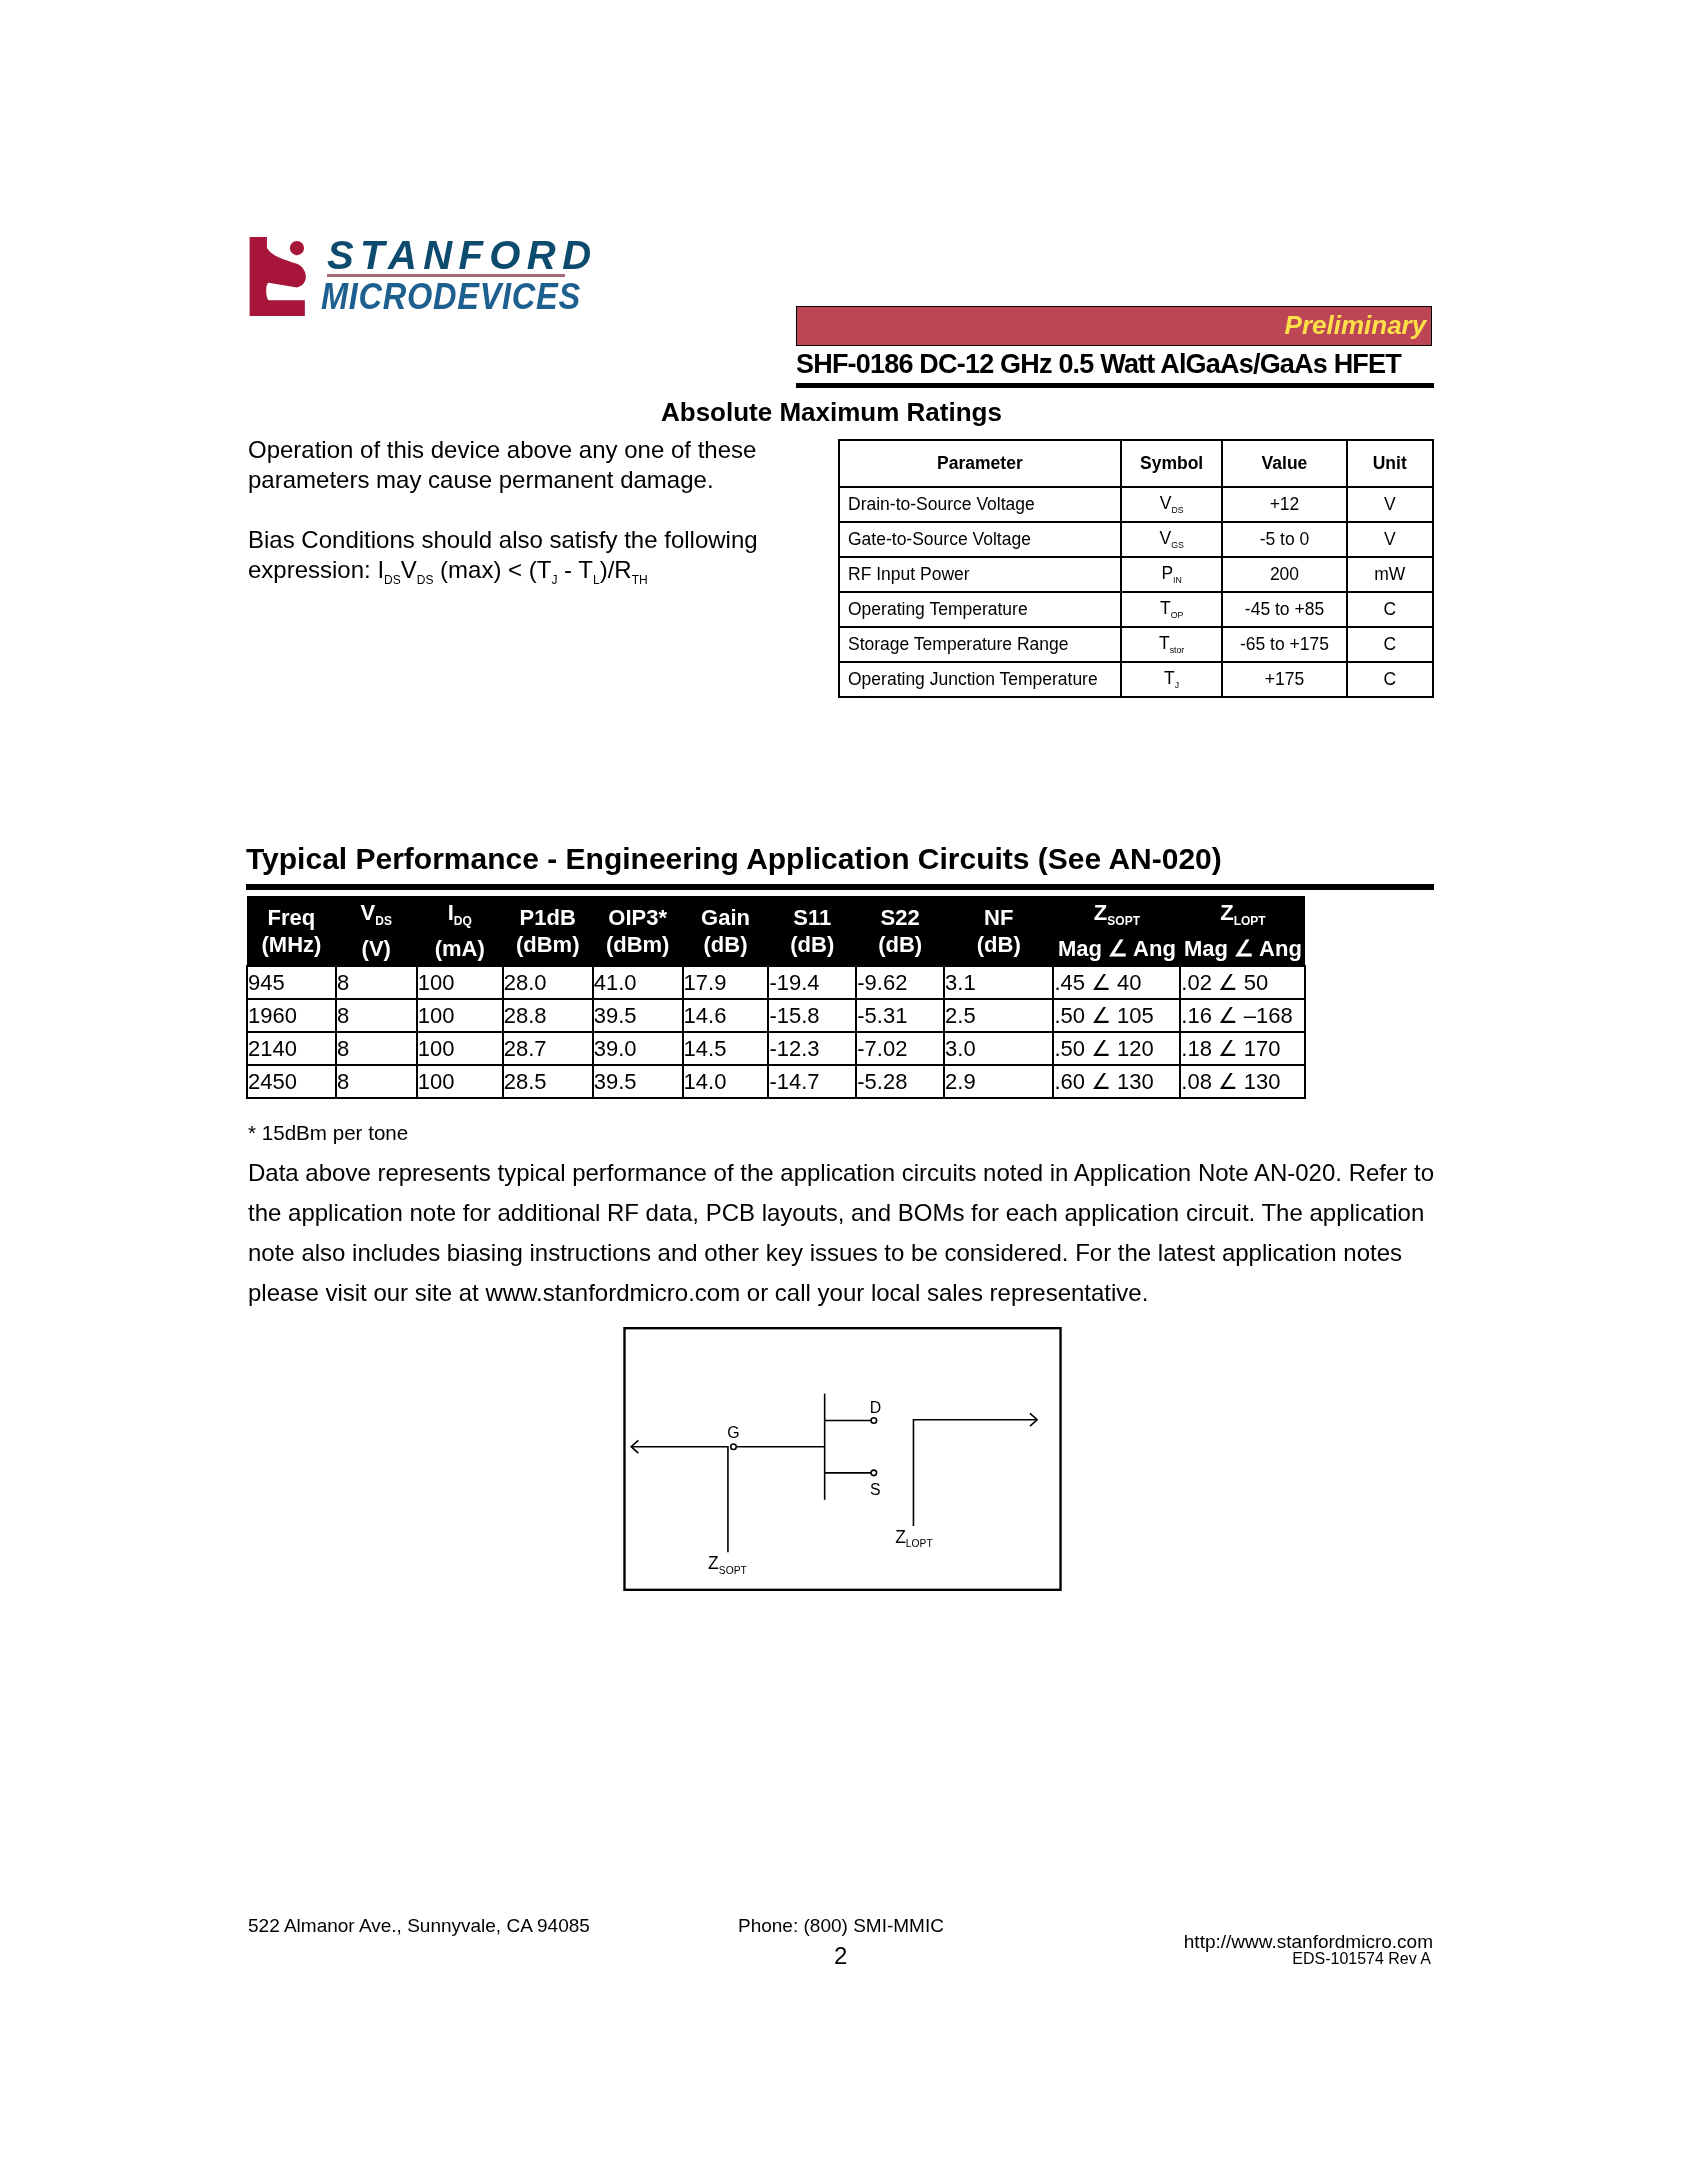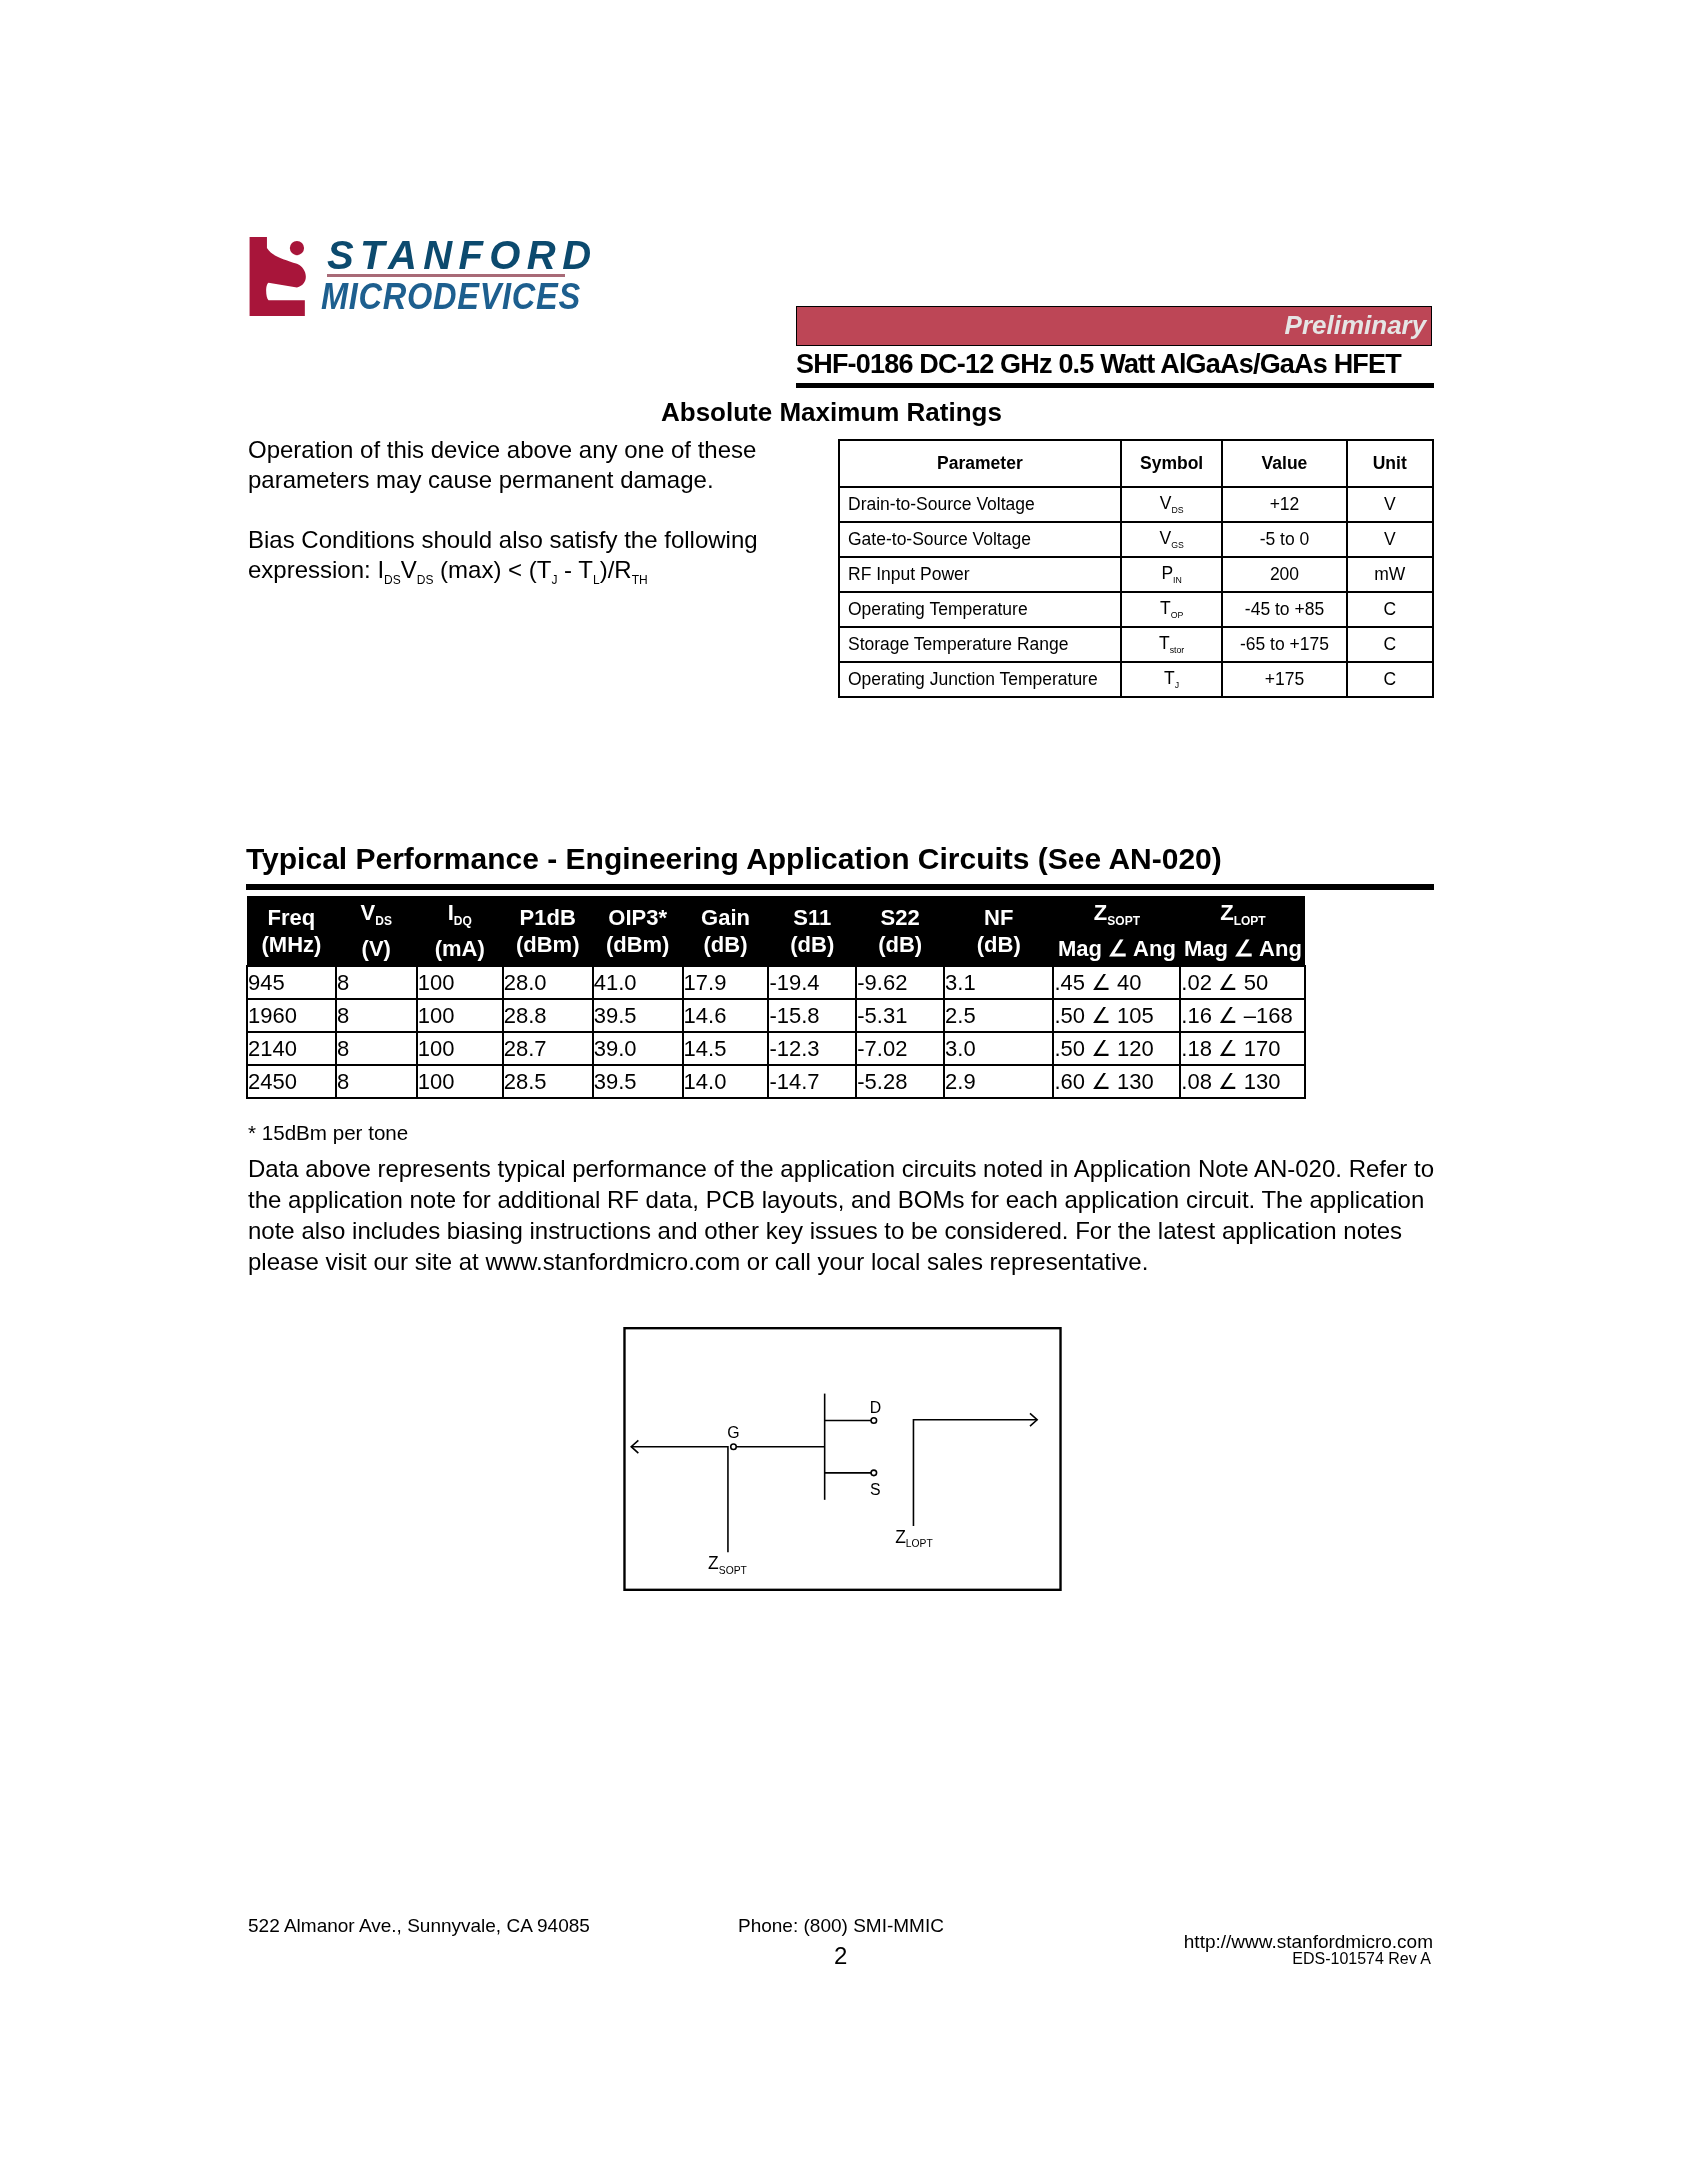--- a/index.html
+++ b/index.html
@@ -12,21 +12,21 @@
   .logo-mark { left:0; top:0; width:60px; height:79px; }
   .logo-text-1 { left:79px; top:-1.6px; font-size:40px; font-weight:bold; font-style:italic;
                  color:#0c4a6e; letter-spacing:6.4px; line-height:40px; white-space:nowrap; }
   .logo-text-2 { left:73px; top:40px; font-size:37px; font-weight:bold; font-style:italic;
                  color:#1d5f8f; letter-spacing:0.8px; line-height:40px; white-space:nowrap; transform:scaleX(0.88); transform-origin:left; }
   .logo-rule { left:79px; top:37px; width:238px; height:3.2px; background:#a86a77; }
 
   
   .band { left:796px; top:306px; width:634px; height:38px; background:#bd4656;
           border:1.6px solid #000; }
-  .band-label { right:4.8px; top:3.2px; font-size:26px; font-weight:bold; font-style:italic; color:#e5e5e5; }
+  .band-label { right:4.8px; top:3.2px; font-size:26px; font-weight:bold; font-style:italic; color:#fde047; }
   .title { left:796px; top:349px; width:638px; font-size:27px; font-weight:bold;
            letter-spacing:-0.8px; white-space:nowrap; }
   .title-rule { left:796px; top:383px; width:638px; height:4.8px; background:#000; }
 
   .h-amr { left:661px; top:397px; font-size:26px; font-weight:bold; white-space:nowrap; }
 
   .left-text { left:248px; top:435px; width:556px; font-size:24px; line-height:30px; }
   .left-text p { margin:0; }
   .left-text .gap { height:30px; }
   sub.s { font-size:0.5em; vertical-align:-0.5em; }
@@ -41,21 +41,21 @@
   
   .h-perf { left:246px; top:842px; font-size:30px; font-weight:bold; white-space:nowrap; }
   .perf-rule { left:246px; top:884px; width:1188px; height:5.6px; background:#000; }
   table.perf { left:246px; top:896px; width:1060px; border-collapse:collapse; }
   table.perf th { background:#000; color:#fff; font-size:22px; font-weight:bold; line-height:27px;
                   padding:3.2px 0; text-align:center; border-left:1.6px solid #000; }
   table.perf td { border:2.4px solid #000; font-size:22px; height:31px; text-align:left; padding:0; white-space:nowrap; }
   table.perf th .sub { font-size:12px; vertical-align:-4.8px; }
 
   .footnote { left:248px; top:1121px; font-size:20.6px; }
-  .para { left:248px; top:1153px; width:1191px; font-size:24px; line-height:31px; }
+  .para { left:248px; top:1153px; width:1191px; font-size:24px; line-height:40px; }
 
   
   .diagram { left:623px; top:1327px; width:439px; height:264px; }
 
   
   .foot-addr { left:248px; top:1915px; font-size:19px; }
   .foot-phone { left:738px; top:1915px; font-size:19px; }
   .foot-url { right:254px; top:1915px; font-size:19px;margin-top:16px; }
   .foot-page { left:834px; top:1942px; font-size:24px; }
   .foot-doc { right:256px; top:1950px; font-size:16px; }

